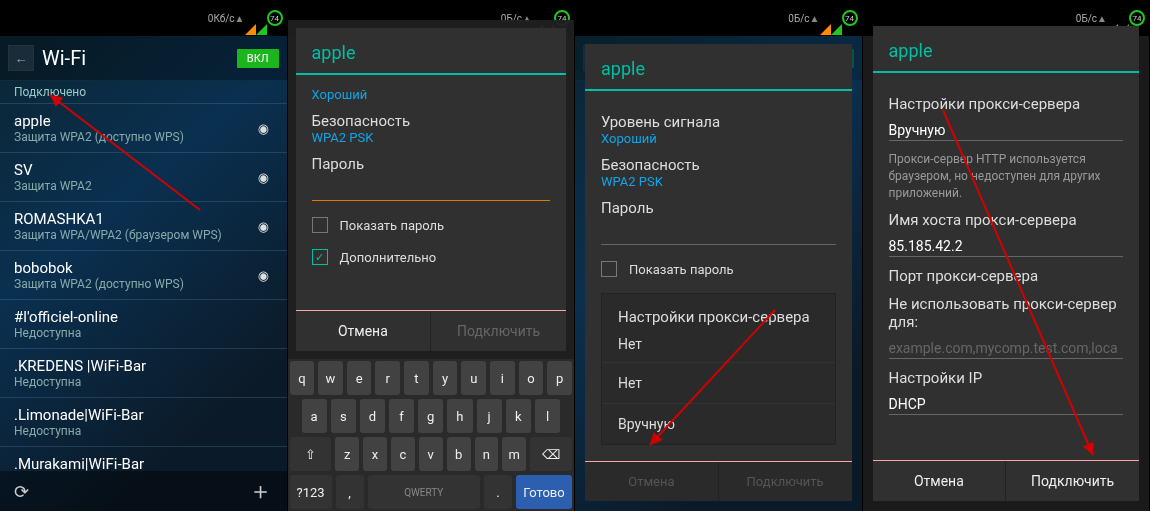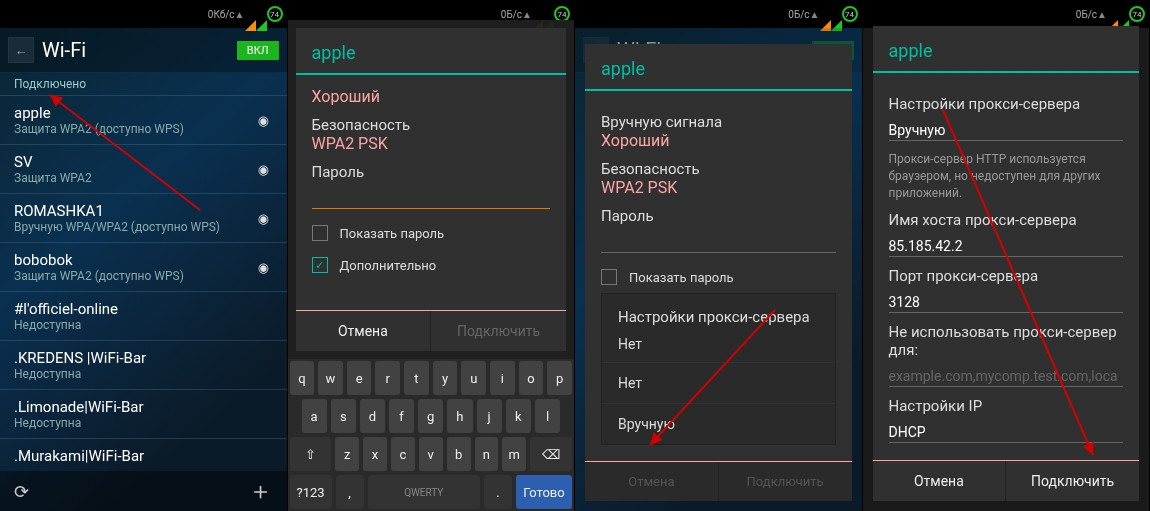--- a/index.html
+++ b/index.html
@@ -1,19 +1,19 @@
 <!DOCTYPE html>
 <html><head>
 <meta charset="utf-8">
 <style>
   * { box-sizing: border-box; margin: 0; padding: 0; }
   body { font-family: Roboto, Arial, sans-serif; background: #000; width: 1150px; height: 511px; display: flex; color: #ddd; font-size: 13px; }
   .pane { width: 287.5px; height: 511px; position: relative; overflow: hidden; background: linear-gradient(140deg, #0b2430 0%, #0a3050 40%, #0b1a28 80%); border-right: 1px solid #000; }
   .pane.dialog-pane { background: #1a1a1a; }
-  .statusbar { height: 28px; background: #000; display: flex; align-items: center; justify-content: flex-end; padding: 0 4px; gap: 0; font-size: 10px; color: #aaa; }
+  .statusbar { height: 36px; background: #000; display: flex; align-items: center; justify-content: flex-end; padding: 0 4px; gap: 0; font-size: 10px; color: #aaa; }
   .statusbar .stat-text { color: #aaa; }
   .sig-icon { width: 11px; height: 11px; display: inline-block; position: relative; }
   .sig-tri { width: 0; height: 0; border-style: solid; border-width: 0 0 11px 11px; border-color: transparent transparent #1ec81e transparent; }
   .sig-tri.orange { border-color: transparent transparent #ff8c00 transparent; }
   .wifi-icon { color: #888; }
   .batt-badge { width: 16px; height: 16px; border: 2px solid #1ec81e; border-radius: 50%; display: flex; align-items: center; justify-content: center; font-size: 8px; color: #ccc; }
   
   .header-bar { height: 45px; background: rgba(0,0,0,0.3); display: flex; align-items: center; padding: 0 8px; border-bottom: 1px solid #0a3040; }
   .back-icon { width: 26px; height: 26px; background: rgba(255,255,255,0.08); display: flex; align-items: center; justify-content: center; margin-right: 8px; color: #9ad; border:1px solid #234; }
   .header-title { font-size: 20px; flex: 1; color: #fff; }
@@ -28,21 +28,21 @@
   .bottom-bar { position: absolute; bottom: 0; left: 0; right: 0; height: 40px; background: rgba(0,0,0,0.4); display: flex; align-items: center; justify-content: space-between; padding: 0 14px; }
   .refresh-icon { color: #ccc; font-size: 18px; }
   .plus-icon { color: #ccc; font-size: 24px; font-weight: 300; }
   
   .dialog-backdrop { position:absolute; top:20px; left:0; right:0; bottom:0; background: rgba(32,32,32,0.95); display:flex; flex-direction:column; }
   .dialog { background: #303030; margin: 8px; flex:1; display:flex; flex-direction:column; overflow:hidden; }
   .dialog-title-wrap { padding: 14px 16px 10px; }
   .dialog-title { color: #00bfa5; font-size: 18px; }
   .dialog-title-wrap { border-bottom: 2px solid #00bfa5; }
   .dialog-body { flex:1; overflow:auto; padding: 12px 16px; }
-  .dlg-value { color: #fca5a5; font-size: 16px; margin-bottom: 4px; }
+  .dlg-value { color: #0ea5e9; font-size: 13px; margin-bottom: 4px; }
   .dlg-section { color: #ddd; font-size: 15px; margin-top: 10px; }
   .dlg-sub { color: #999; font-size: 12px; margin-top:6px; line-height:1.4; }
   .dlg-input-line { border-bottom: 1px solid #e07b00; height: 24px; margin: 4px 0 10px; color:#fff; font-size:14px; display:flex; align-items:flex-end; padding-bottom:2px; }
   .dlg-input-line.gray { border-bottom-color:#666; }
   .check-row { display:flex; align-items:center; gap:12px; margin: 16px 0 6px; }
   .chkbox { width: 16px; height: 16px; border: 1px solid #777; display:flex; align-items:center; justify-content:center; font-size:11px; color:#00bfa5; }
   .chkbox.checked { border-color:#00bfa5; }
   .dlg-btnrow { display:flex; border-top:1px solid #fca5a5; }
   .dlg-btn { flex:1; text-align:center; padding: 12px 0; color:#eee; font-size:14px; }
   .dlg-btn.disabled { color:#666; }
@@ -93,21 +93,21 @@
     <div class="wifi-item">
       <div class="wifi-item-text">
           <div class="wifi-name">SV</div>
           <div class="wifi-sub">Защита WPA2</div>
         </div>
       <div class="wifi-sig">◉</div>
     </div>
     <div class="wifi-item">
       <div class="wifi-item-text">
           <div class="wifi-name">ROMASHKA1</div>
-          <div class="wifi-sub">Вручную WPA/WPA2 (доступно WPS)</div>
+          <div class="wifi-sub">Защита WPA/WPA2 (браузером WPS)</div>
         </div>
       <div class="wifi-sig">◉</div>
     </div>
     <div class="wifi-item">
       <div class="wifi-item-text">
           <div class="wifi-name">bobobok</div>
           <div class="wifi-sub">Защита WPA2 (доступно WPS)</div>
         </div>
       <div class="wifi-sig">◉</div>
     </div>
@@ -242,21 +242,21 @@
   <div class="header-bar" style="opacity:.5">
     <div class="back-icon">←</div>
     <div class="header-title">Wi-Fi</div>
     <div class="toggle" style="opacity:.6">ВКЛ</div>
   </div>
   <div style="position:absolute;top:44px;left:10px;right:10px;bottom:10px;background:#303030;display:flex;flex-direction:column;">
     <div class="dialog-title-wrap">
         <div class="dialog-title">apple</div>
       </div>
     <div class="dialog-body" style="padding-bottom:0">
-      <div class="dlg-section">Вручную сигнала</div>
+      <div class="dlg-section">Уровень сигнала</div>
       <div class="dlg-value">Хороший</div>
       <div class="dlg-section">Безопасность</div>
       <div class="dlg-value">WPA2 PSK</div>
       <div class="dlg-section">Пароль</div>
       <div class="dlg-input-line gray"></div>
       <div class="check-row">
           <span class="chkbox"></span>
           <span>Показать пароль</span>
         </div>
 
@@ -298,23 +298,20 @@
       <div class="dlg-section">Настройки прокси-сервера</div>
       <div class="dlg-input-line gray">
           <span>Вручную</span>
         </div>
       <div class="dlg-sub">Прокси-сервер HTTP используется браузером, но недоступен для других приложений.</div>
       <div class="dlg-section">Имя хоста прокси-сервера</div>
       <div class="dlg-input-line gray">
           <span>85.185.42.2</span>
         </div>
       <div class="dlg-section">Порт прокси-сервера</div>
-      <div class="dlg-input-line gray">
-          <span>3128</span>
-        </div>
       <div class="dlg-section">Не использовать прокси-сервер для:</div>
       <div class="dlg-input-line gray" style="color:#666">
           <span>example.com,mycomp.test.com,loca</span>
         </div>
       <div class="dlg-section">Настройки IP</div>
       <div class="dlg-input-line gray">
           <span>DHCP</span>
         </div>
     </div>
     <div class="dlg-btnrow">

